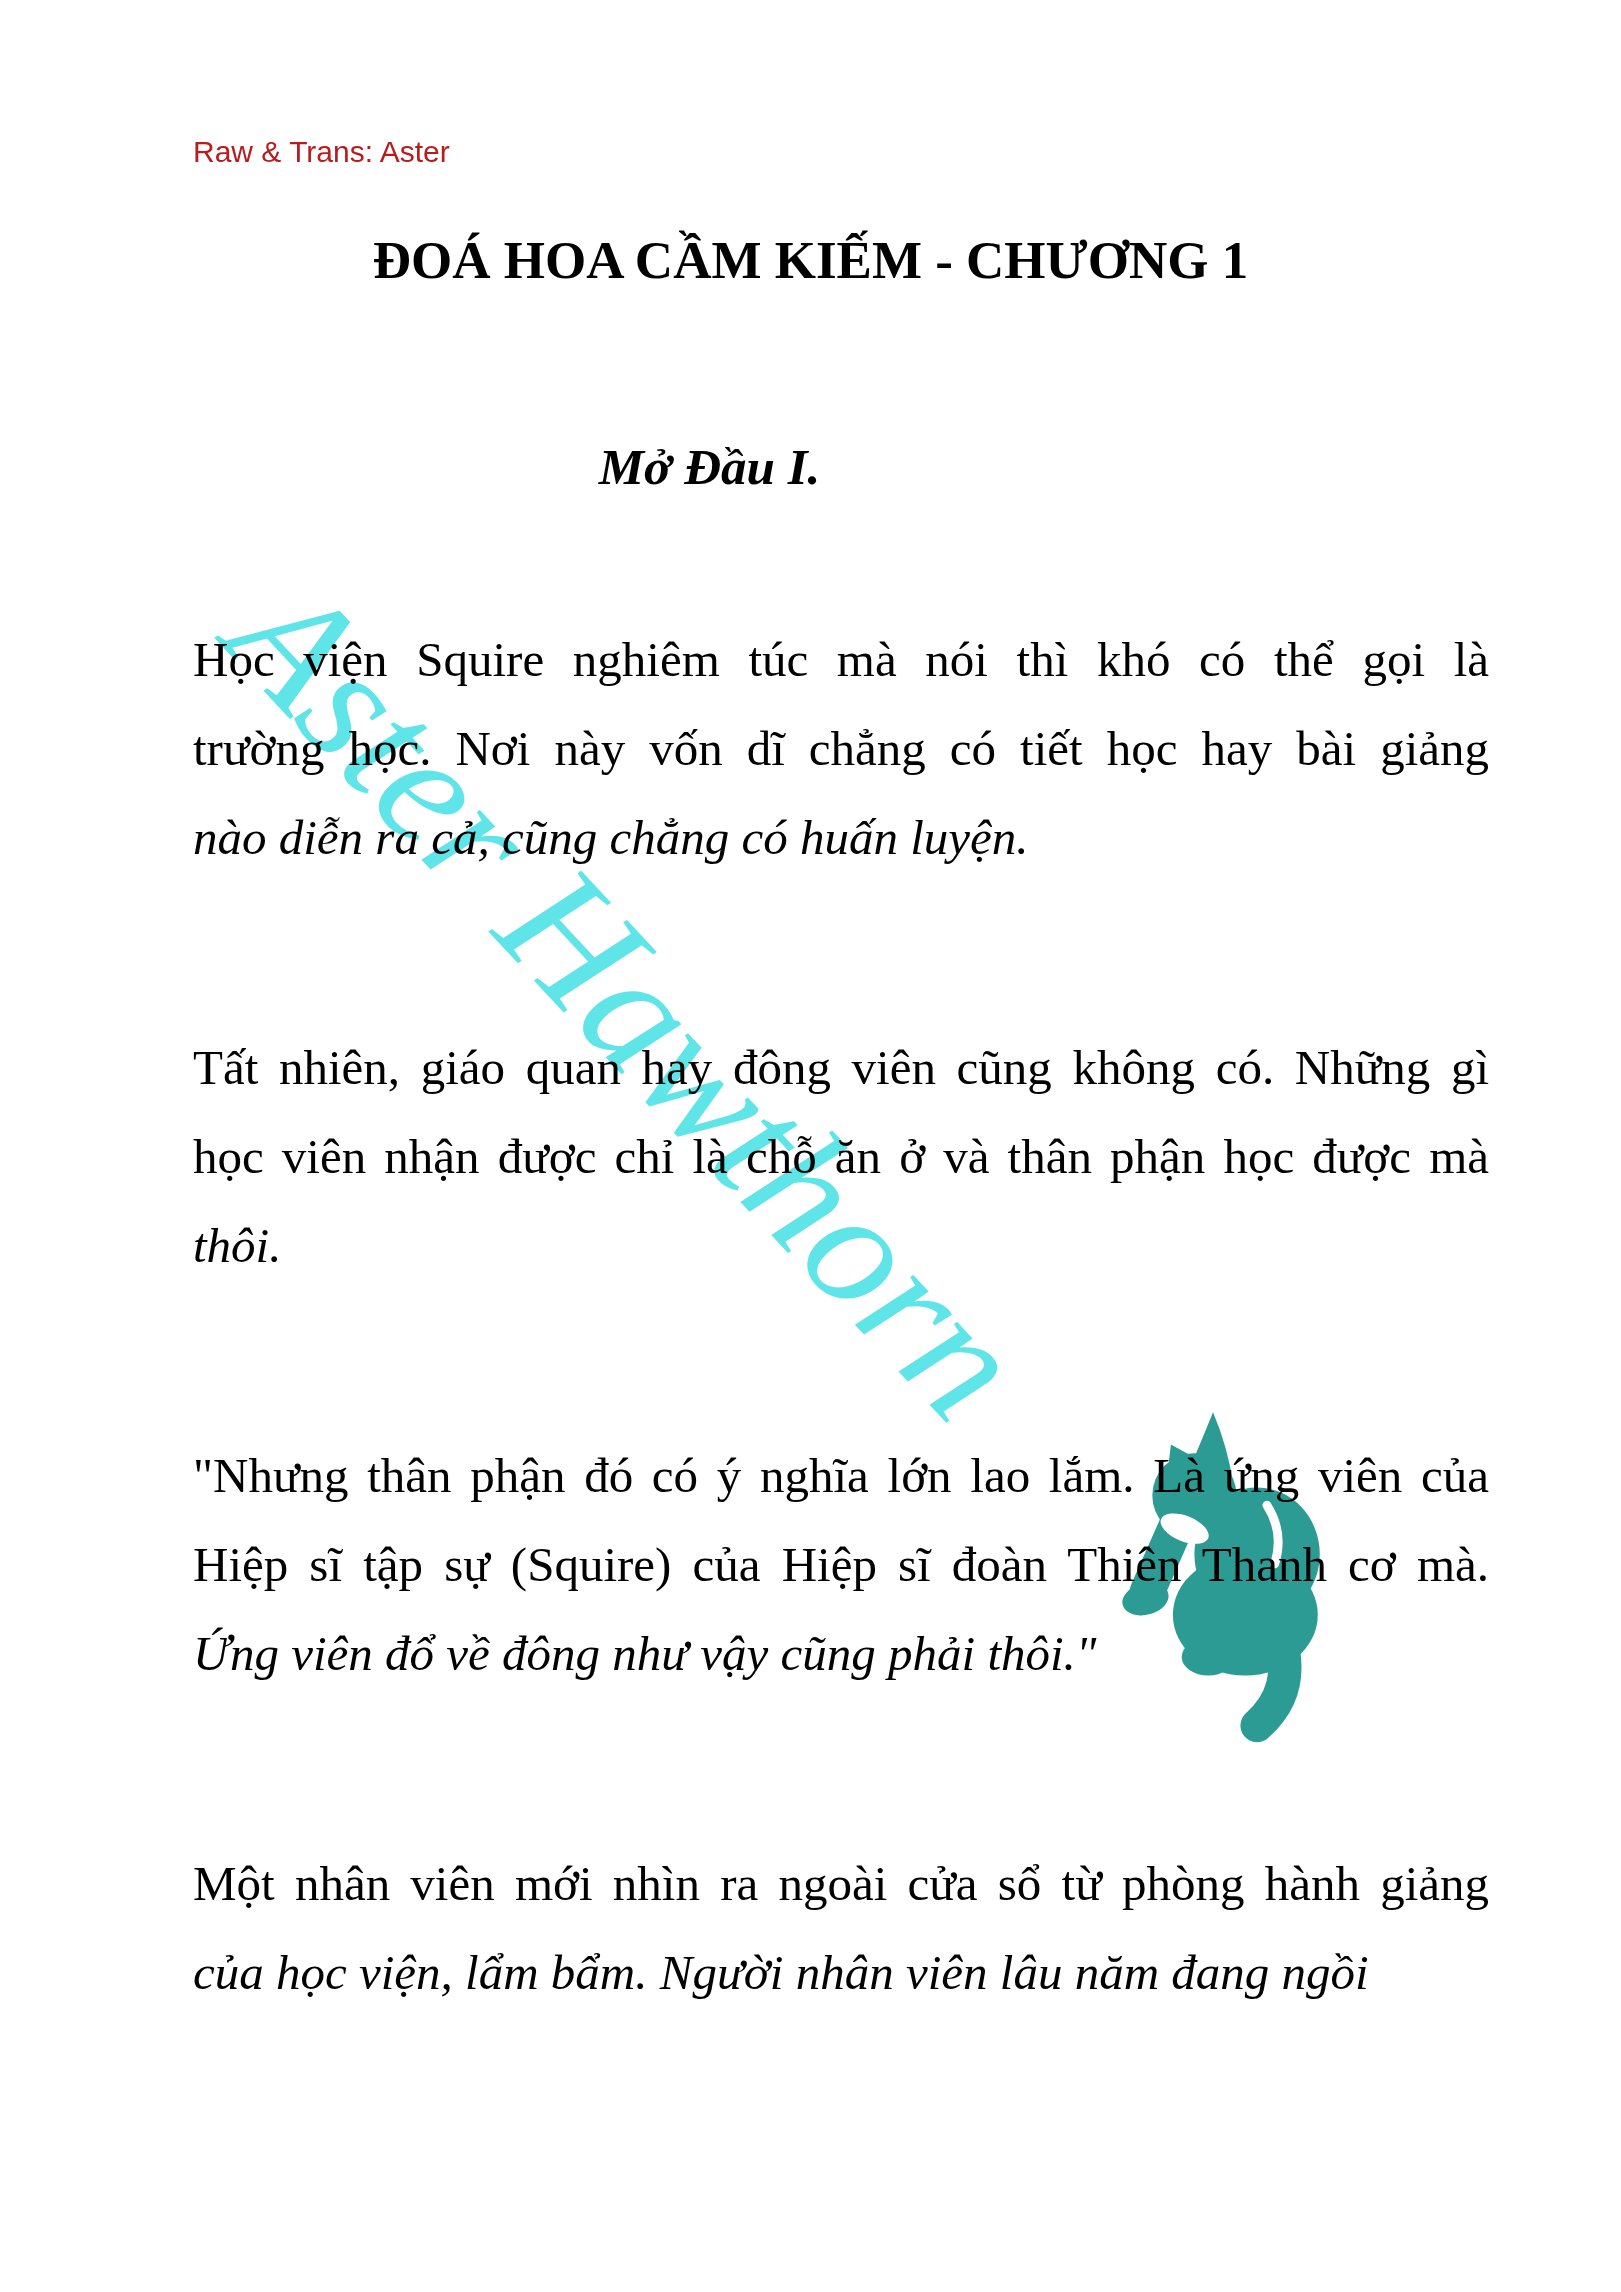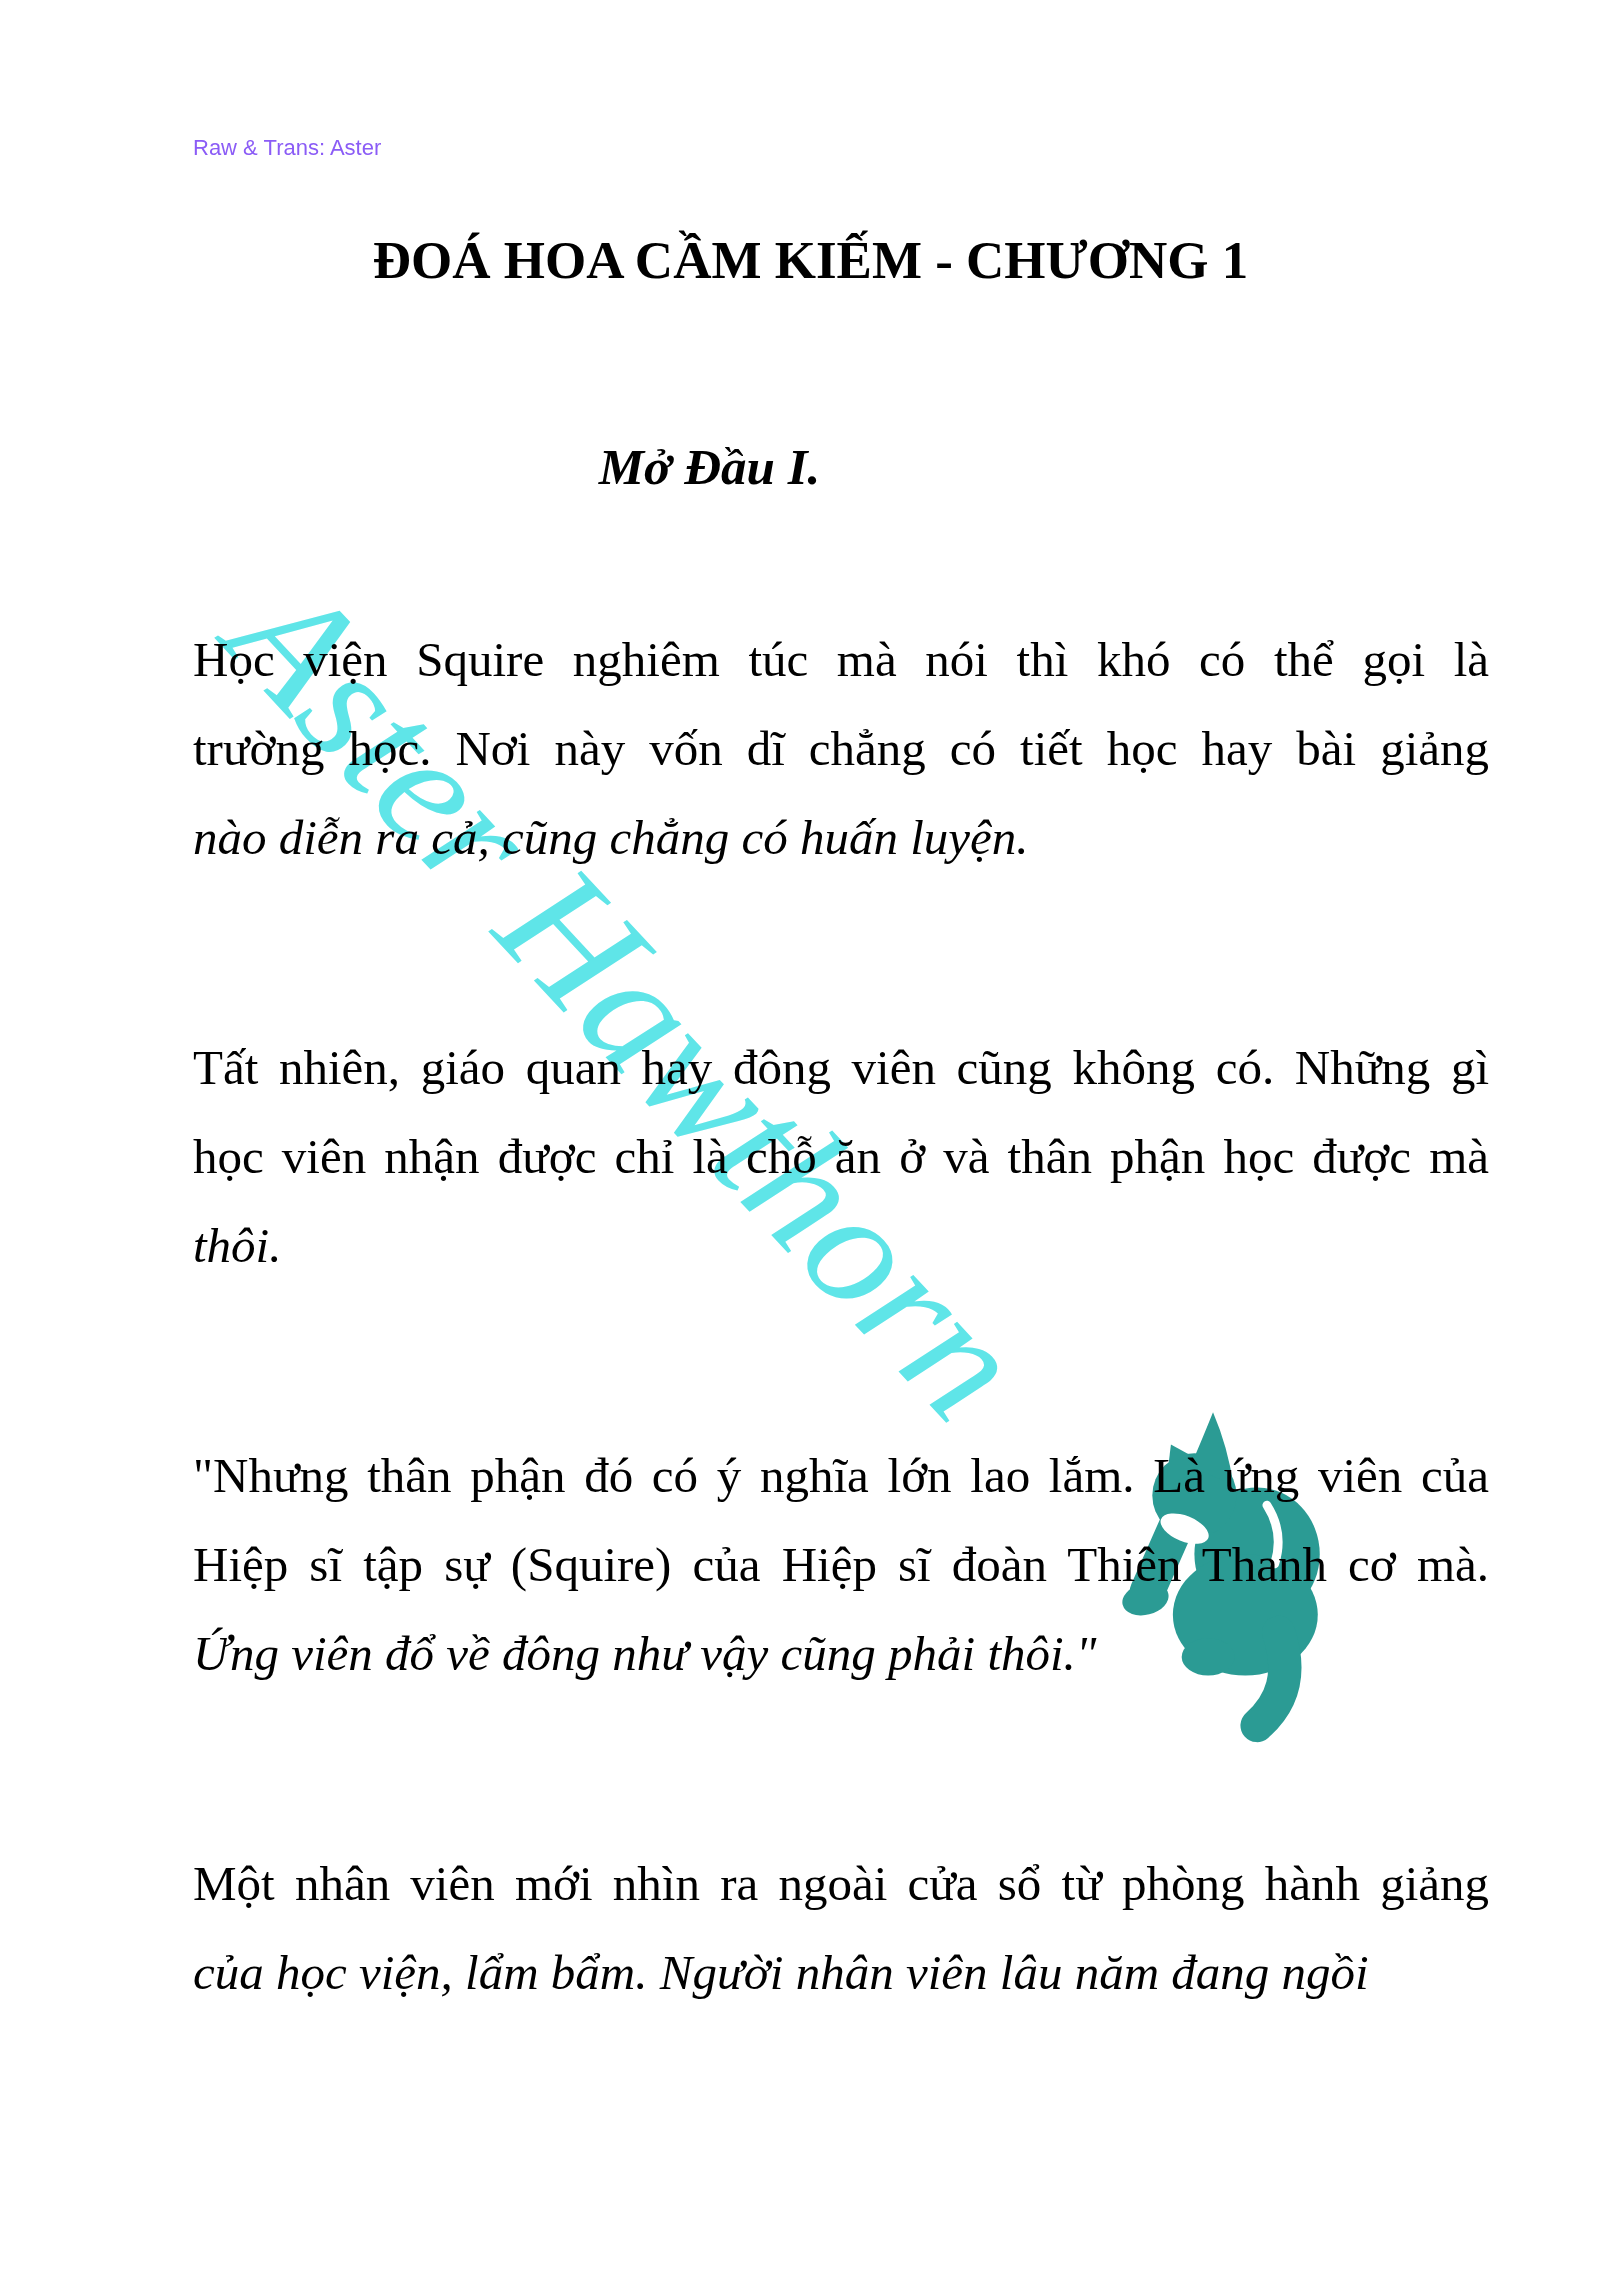--- a/index.html
+++ b/index.html
@@ -10,22 +10,22 @@
     overflow: hidden;
     font-family: "Liberation Serif", serif;
     color: #000000;
   }
   .page { position: absolute; inset: 0; }
 
   .credit {
     position: absolute;
     left: 193px; top: 135px;
     font-family: "Liberation Sans", sans-serif;
-    font-size: 22px;
-    color: #8b5cf6;
+    font-size: 30px;
+    color: #b91c1c;
     white-space: nowrap;
     z-index: 3;
   }
 
   .doc-title {
     position: absolute;
     left: 0; top: 203px;
     width: 1621px;
     text-align: center;
     font-family: "Liberation Serif", serif;

